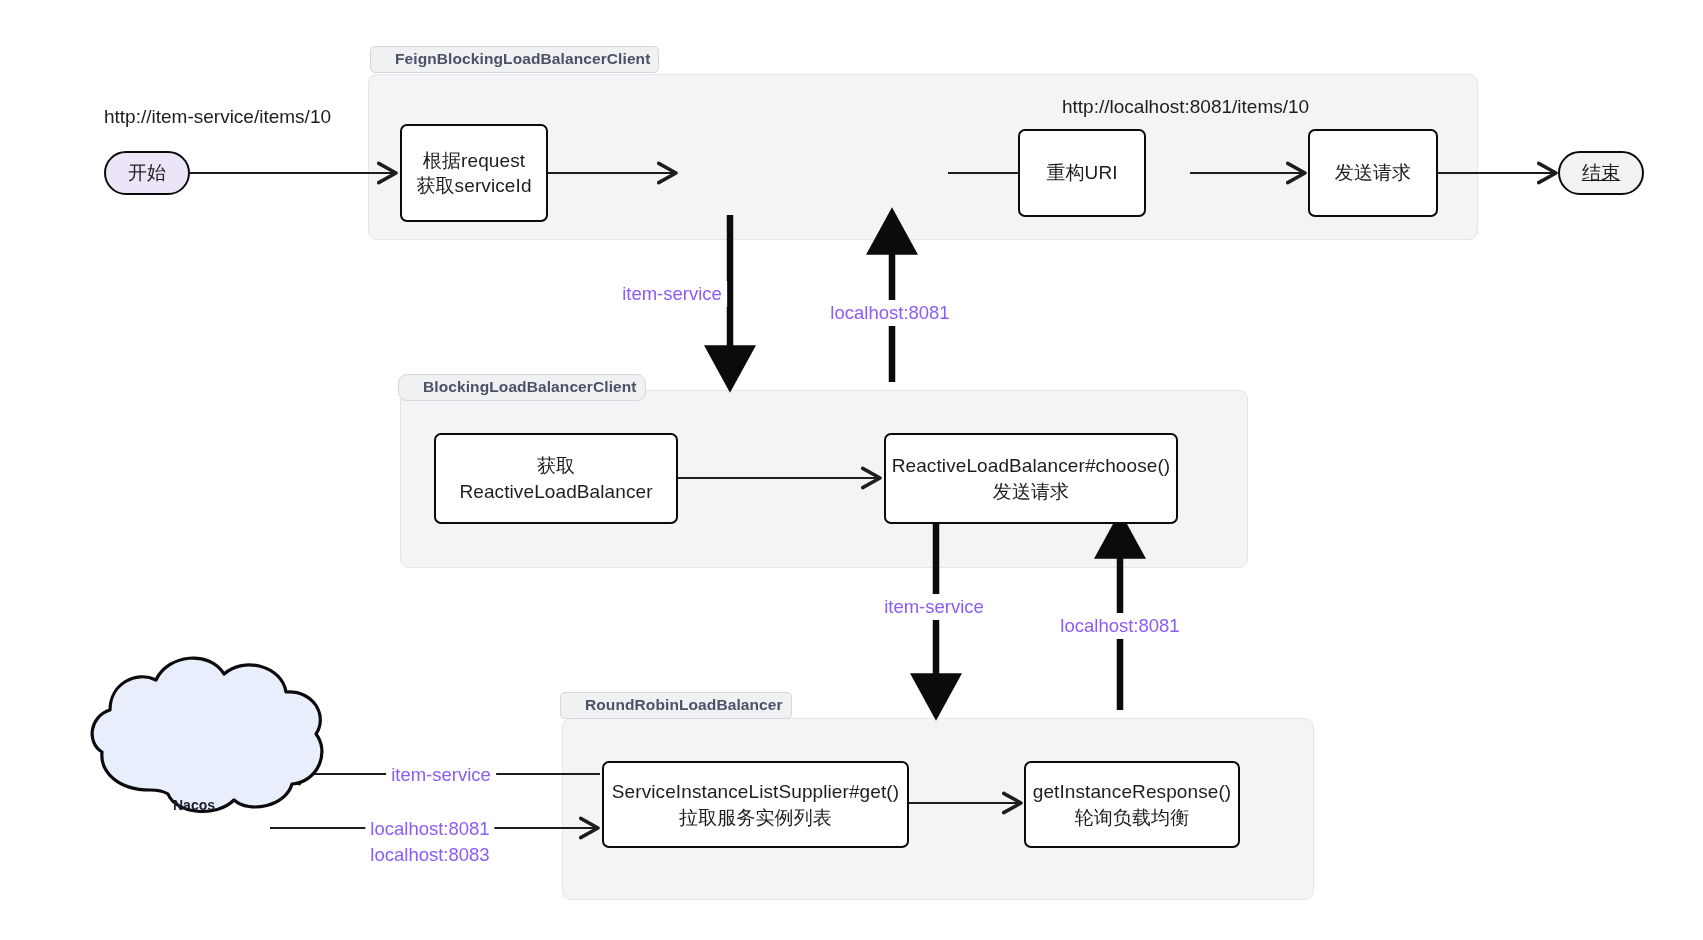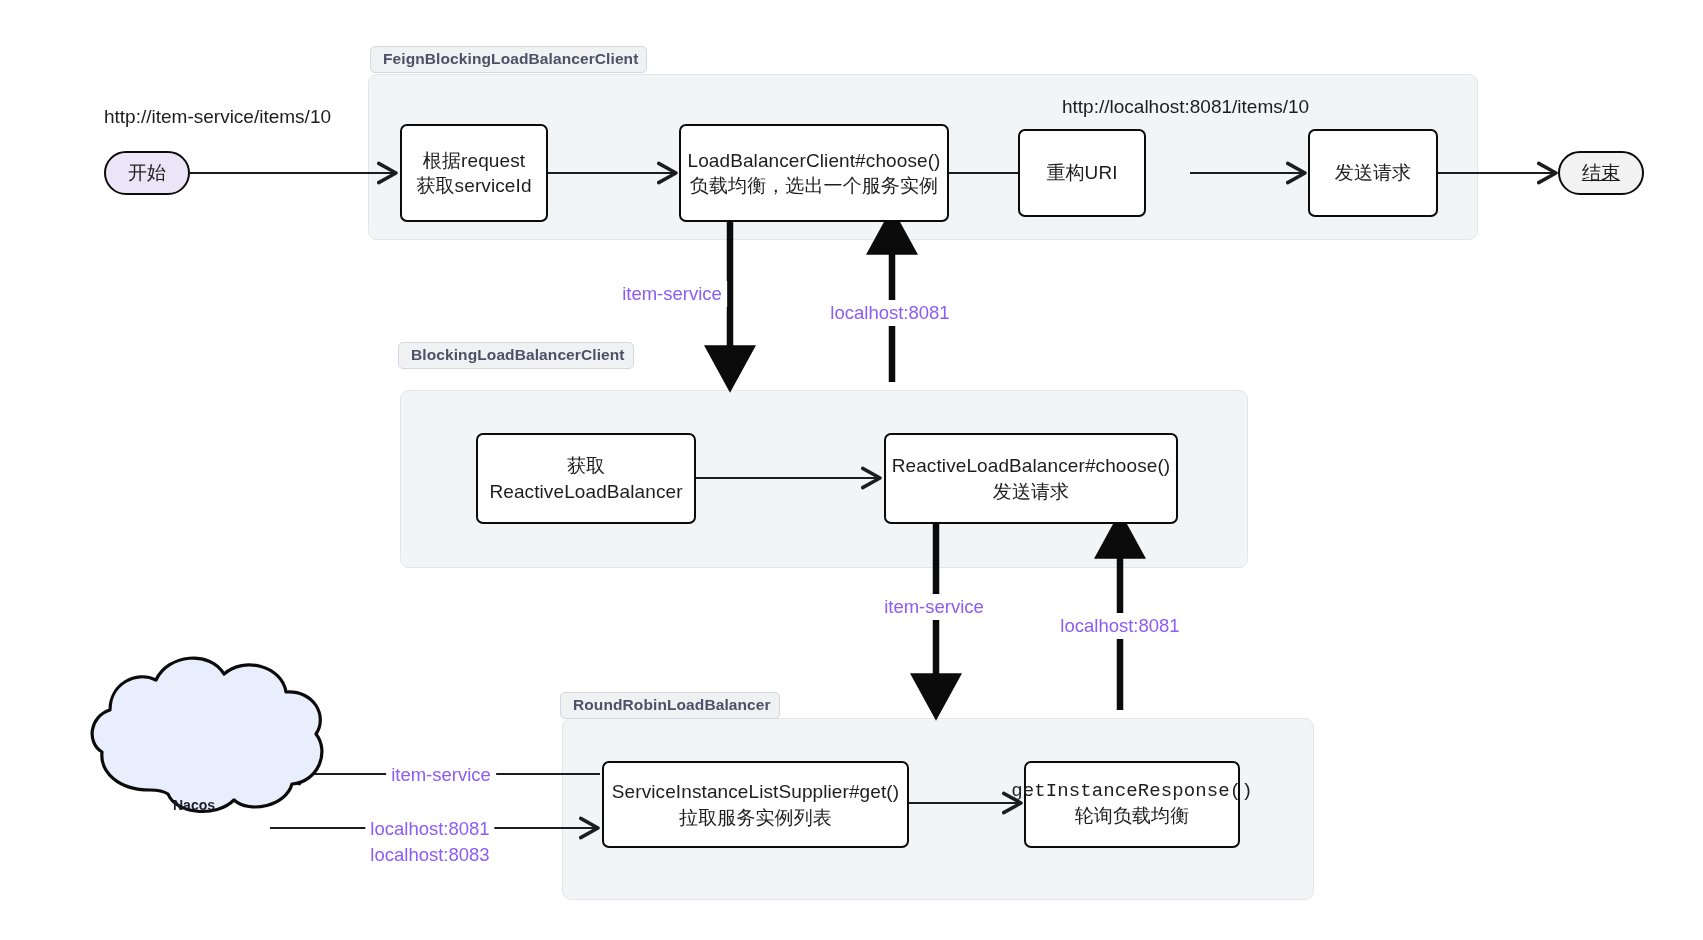--- a/index.html
+++ b/index.html
@@ -61,21 +61,21 @@
   .sg-label {
     position: absolute;
     box-sizing: border-box;
     background: #f0f1f3;
     border: 1.3px solid #d4d7dd;
     border-radius: 5px;
     color: #4b5268;
     font-size: 15.5px;
     font-weight: bold;
     letter-spacing: 0.1px;
-    padding: 3px 8px 4px 12px;
+    padding: 3px 8px 4px 24px;
     white-space: nowrap;
   }
   .edge-label {
     position: absolute;
     color: #8b5cf6;
     font-size: 18.5px;
     line-height: 1.38;
     white-space: pre-line;
     background: #ffffff;
     padding: 0 5px;
@@ -96,21 +96,21 @@
 </style>
 </head>
 <body>
 
 <div id="canvas">
 
   <div class="subgraph" style="left:368px; top:74px; width:1110px; height:166px;"></div>
   <div class="sg-label" style="left:370px; top:46px;">FeignBlockingLoadBalancerClient</div>
 
   <div class="subgraph" style="left:400px; top:390px; width:848px; height:178px;"></div>
-  <div class="sg-label" style="left:398px; top:342px;">BlockingLoadBalancerClient</div>
+  <div class="sg-label" style="left:398px; top:374px;border-radius:9px;">BlockingLoadBalancerClient</div>
 
   <div class="subgraph" style="left:562px; top:718px; width:752px; height:182px;"></div>
   <div class="sg-label" style="left:560px; top:692px;">RoundRobinLoadBalancer</div>
 
   <svg class="layer" viewBox="0 0 1703 940">
     <defs>
       <marker id="thinArrow" viewBox="0 0 12 12" refX="10" refY="6" markerWidth="11" markerHeight="11" orient="auto-start-reverse">
         <path d="M 1 1 L 10 6 L 1 11" fill="none" stroke="#1d1d1d" stroke-width="1.8" stroke-linecap="round" stroke-linejoin="round"></path>
       </marker>
       <marker id="fatArrow" viewBox="0 0 12 12" refX="8.5" refY="6" markerWidth="8" markerHeight="8" orient="auto-start-reverse">
@@ -159,39 +159,37 @@
                C 162 790 156 790 150 790 Z" fill="#e8eefc" stroke="#0b0b0b" stroke-width="3.2" stroke-linejoin="round"></path>
     </g>
   </svg>
   <div class="cloud-label" style="left:160px; top:805px; transform:translate(-50%,-50%); left:194px;">Nacos</div>
 
   <div class="node start" style="left:104px; top:151px; width:86px; height:44px;">开始</div>
 
   <div class="node" style="left:400px; top:124px; width:148px; height:98px;">根据request
 获取serviceId</div>
 
-  <div class="node" style="left:679px; top:124px; width:270px; height:98px;">LoadBalancerClient#choose()
-负载均衡，选出一个服务实例</div>
 
   <div class="node" style="left:1018px; top:129px; width:128px; height:88px;">重构URI</div>
 
   <div class="node" style="left:1308px; top:129px; width:130px; height:88px;">发送请求</div>
 
   <div class="node end" style="left:1558px; top:151px; width:86px; height:44px;text-decoration:underline;">结束</div>
 
-  <div class="node" style="left:476px; top:433px; width:220px; height:91px;">获取
+  <div class="node" style="left:434px; top:433px; width:244px; height:91px;">获取
 ReactiveLoadBalancer</div>
 
   <div class="node" style="left:884px; top:433px; width:294px; height:91px;">ReactiveLoadBalancer#choose()
 发送请求</div>
 
   <div class="node" style="left:602px; top:761px; width:307px; height:87px;">ServiceInstanceListSupplier#get()
 拉取服务实例列表</div>
 
-  <div class="node" style="left:1024px; top:761px; width:216px; height:87px;font-family:Liberation Mono, monospace;">getInstanceResponse()
+  <div class="node" style="left:1024px; top:761px; width:216px; height:87px;">getInstanceResponse()
 轮询负载均衡</div>
 
   <div class="float-label" style="left:104px; top:106px;">http://item-service/items/10</div>
 
   <div class="float-label" style="left:1062px; top:96px;">http://localhost:8081/items/10</div>
 
   <div class="edge-label" style="left:672px; top:281px; transform:translateX(-50%);">item-service</div>
 
   <div class="edge-label" style="left:890px; top:300px; transform:translateX(-50%);">localhost:8081</div>
 

